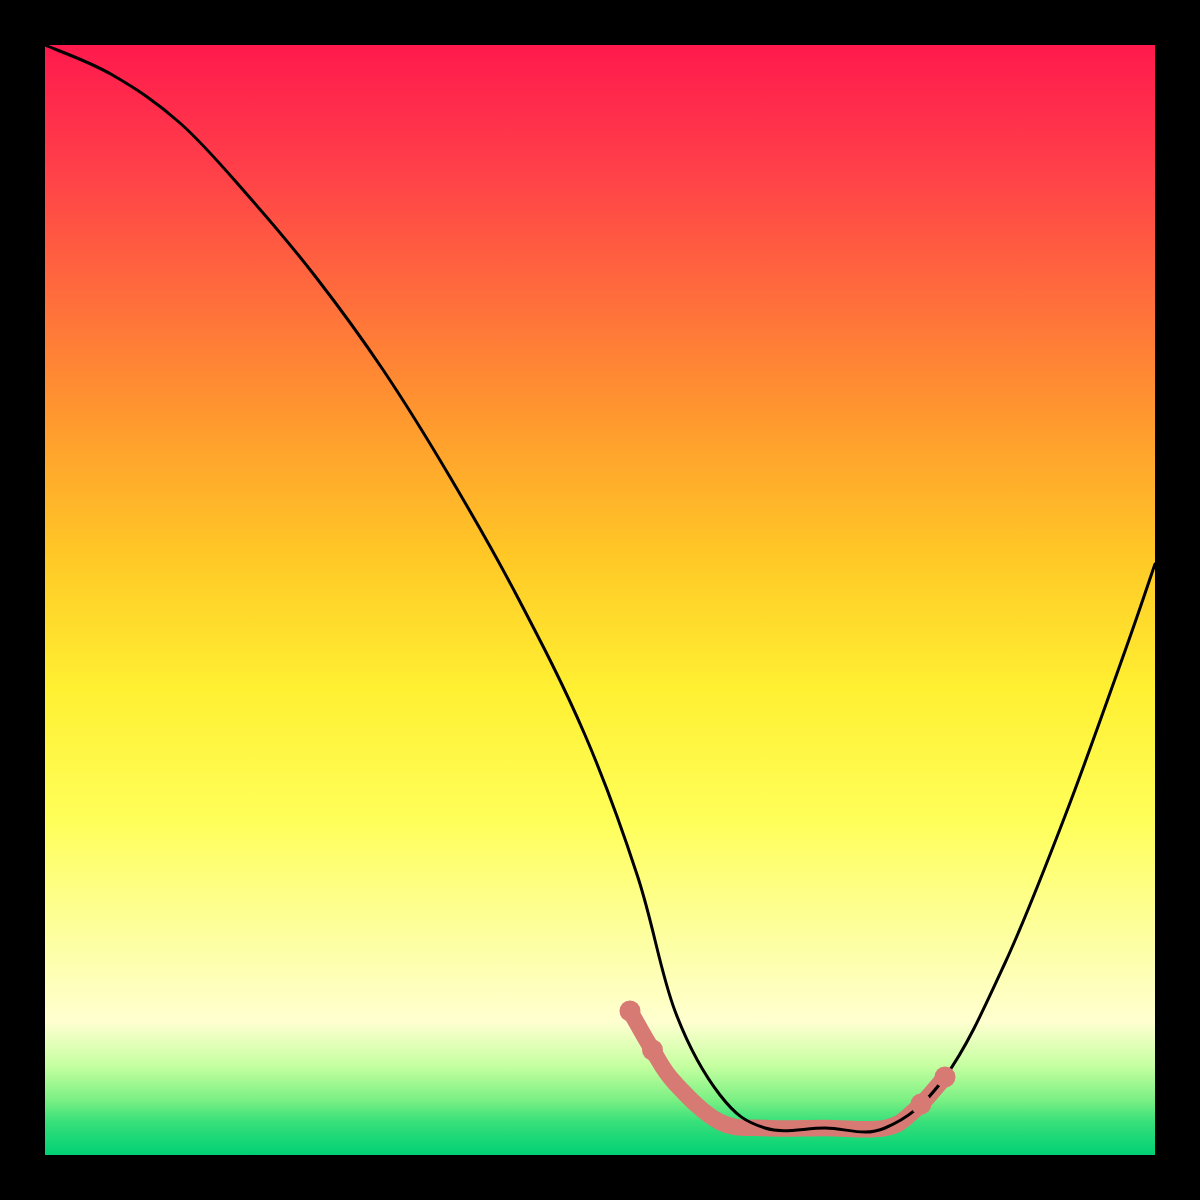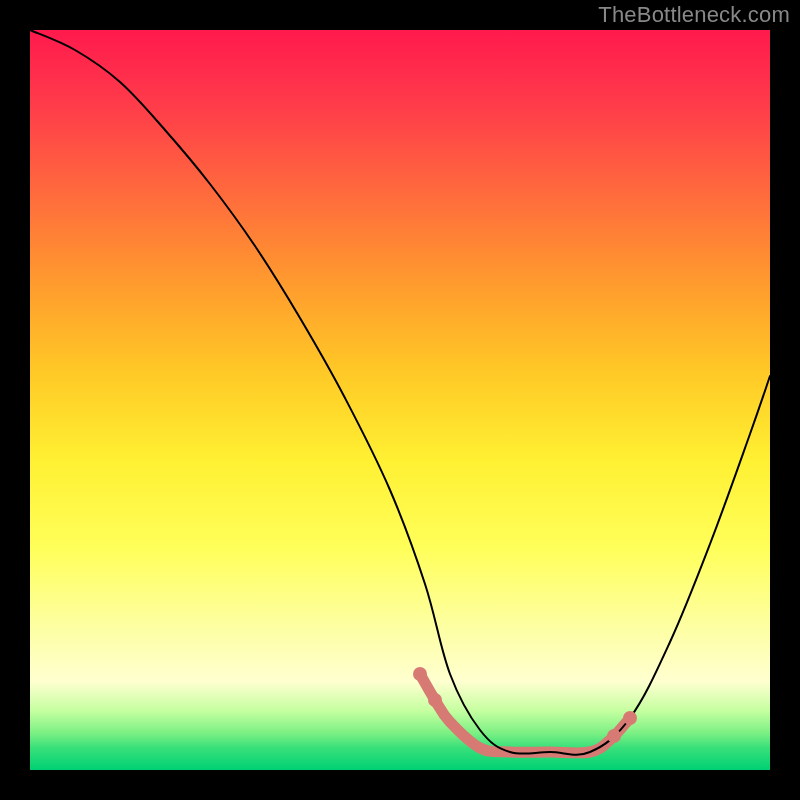--- a/index.html
+++ b/index.html
@@ -72,21 +72,20 @@
     stroke-linejoin: round;
   }
   .curve circle.dot {
     fill: #d87a74;
   }
 </style>
 </head>
 <body>
 
 <div class="stage">
-  <div class="watermark">TheBottleneck.com</div>
 
   <div class="plot-area">
     <svg class="curve" viewBox="0 0 740 740">
       <path class="highlight" d="M 390 644 C 392.7 648.7, 399.6 661.4, 405 670 C 410.4 678.6, 411.9 683.4, 420 692 C 428.1 700.6, 439.2 712.6, 450 718 C 460.8 723.4, 467.4 721.3, 480 722 C 492.6 722.7, 505.6 722.0, 520 722 C 534.4 722.0, 549.2 724.2, 560 722 C 570.8 719.8, 572.8 716.1, 580 710 C 587.2 703.9, 596.4 692.0, 600 688"></path>
       <path class="main" d="M 0 0 C 8.1 3.6, 28.8 10.6, 45 20 C 61.2 29.4, 73.8 37.6, 90 52 C 106.2 66.4, 118.8 81.6, 135 100 C 151.2 118.4, 163.8 133.1, 180 154 C 196.2 174.9, 208.8 191.9, 225 216 C 241.2 240.1, 253.8 260.6, 270 288 C 286.2 315.4, 298.8 337.0, 315 368 C 331.2 399.0, 345.6 426.5, 360 460 C 374.4 493.5, 384.2 520.9, 395 554 C 405.8 587.1, 410.1 617.7, 420 644 C 429.9 670.3, 439.2 686.0, 450 700 C 460.8 714.0, 467.4 718.0, 480 722 C 492.6 726.0, 505.6 722.0, 520 722 C 534.4 722.0, 545.6 728.1, 560 722 C 574.4 715.9, 585.6 707.8, 600 688 C 614.4 668.2, 625.6 643.3, 640 612 C 654.4 580.7, 665.6 551.4, 680 514 C 694.4 476.6, 709.2 434.2, 720 404 C 730.8 373.8, 736.4 356.4, 740 346"></path>
     <circle class="dot" cx="390" cy="644" r="7" fill="#d87a74"></circle>
         <circle class="dot" cx="405" cy="670" r="7" fill="#d87a74"></circle>
         <circle class="dot" cx="584" cy="706" r="7" fill="#d87a74"></circle>
         <circle class="dot" cx="600" cy="688" r="7" fill="#d87a74"></circle>
       </svg>

